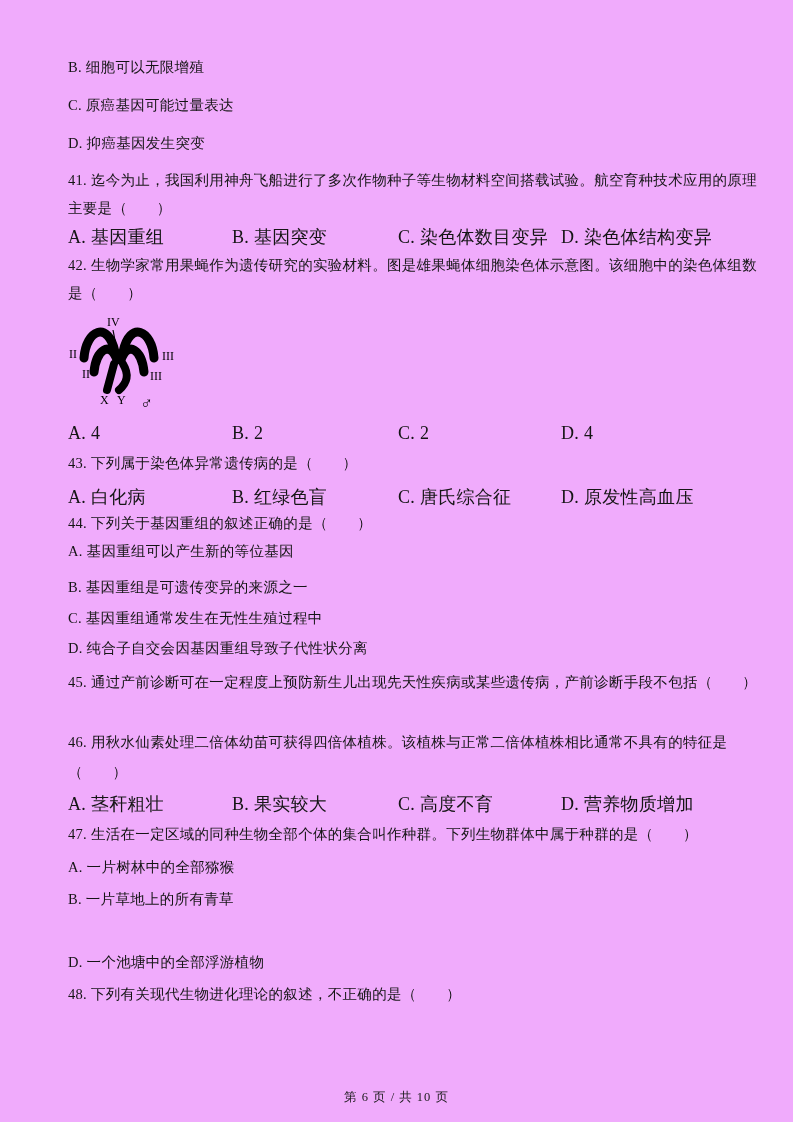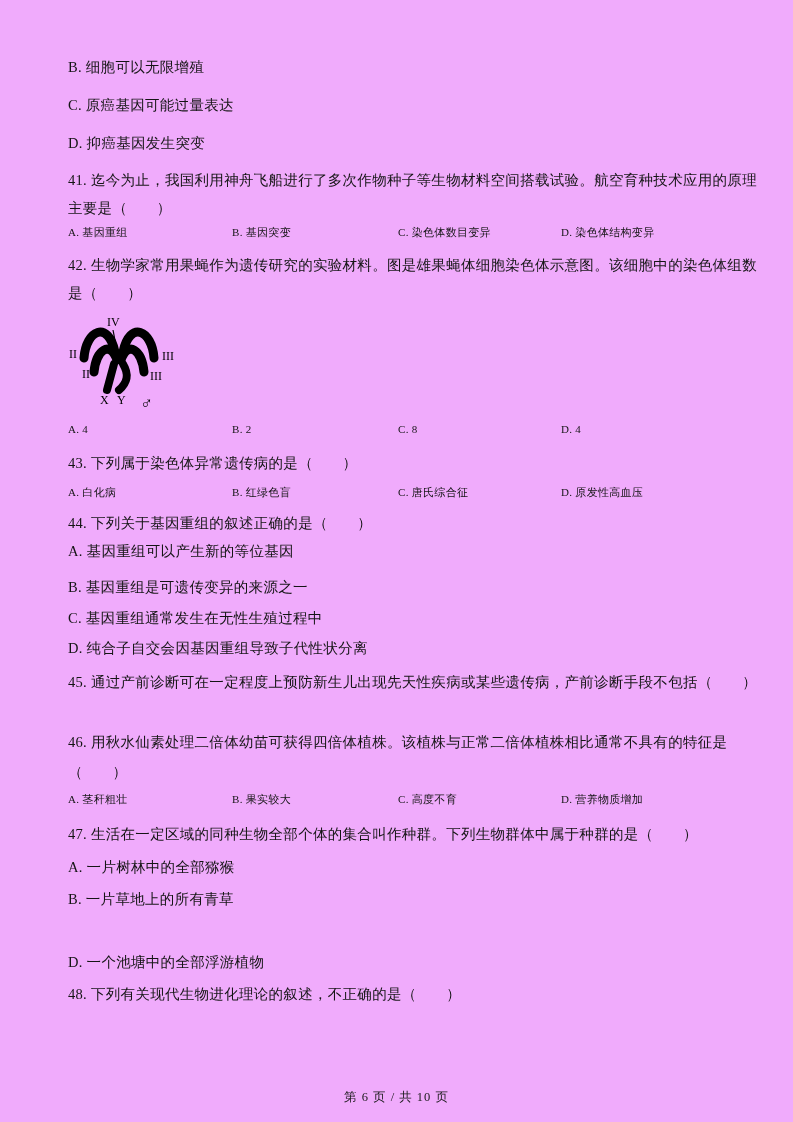--- a/index.html
+++ b/index.html
@@ -19,21 +19,21 @@
     font-size: 14.5px;
     line-height: 20px;
     white-space: nowrap;
     letter-spacing: 0.3px;
   }
   .optrow {
     position: absolute;
     left: 68px;
     width: 700px;
     height: 22px;
-    font-size: 11px;
+    font-size: 18px;
     letter-spacing: 0.3px;
   }
   .optrow .cell {
     position: absolute;
     top: 0;
     white-space: nowrap;
   }
   .optrow .c0 { left: 0px; }
   .optrow .c1 { left: 164px; }
   .optrow .c2 { left: 330px; }
@@ -99,21 +99,21 @@
       <text x="82" y="70">III</text>
       <text x="32" y="94">X</text>
       <text x="49" y="94">Y</text>
       <text x="72" y="99" font-size="17">♂</text>
     </g>
   </svg>
 
   <div class="optrow" style="top:423px">
     <span class="cell c0">A. 4</span>
     <span class="cell c1">B. 2</span>
-    <span class="cell c2">C. 8</span>
+    <span class="cell c2">C. 2</span>
     <span class="cell c3">D. 4</span>
   </div>
 
   <div class="ln" style="top:453px">43. 下列属于染色体异常遗传病的是（　　）</div>
   <div class="optrow" style="top:485px">
     <span class="cell c0">A. 白化病</span>
     <span class="cell c1">B. 红绿色盲</span>
     <span class="cell c2">C. 唐氏综合征</span>
     <span class="cell c3">D. 原发性高血压</span>
   </div>

